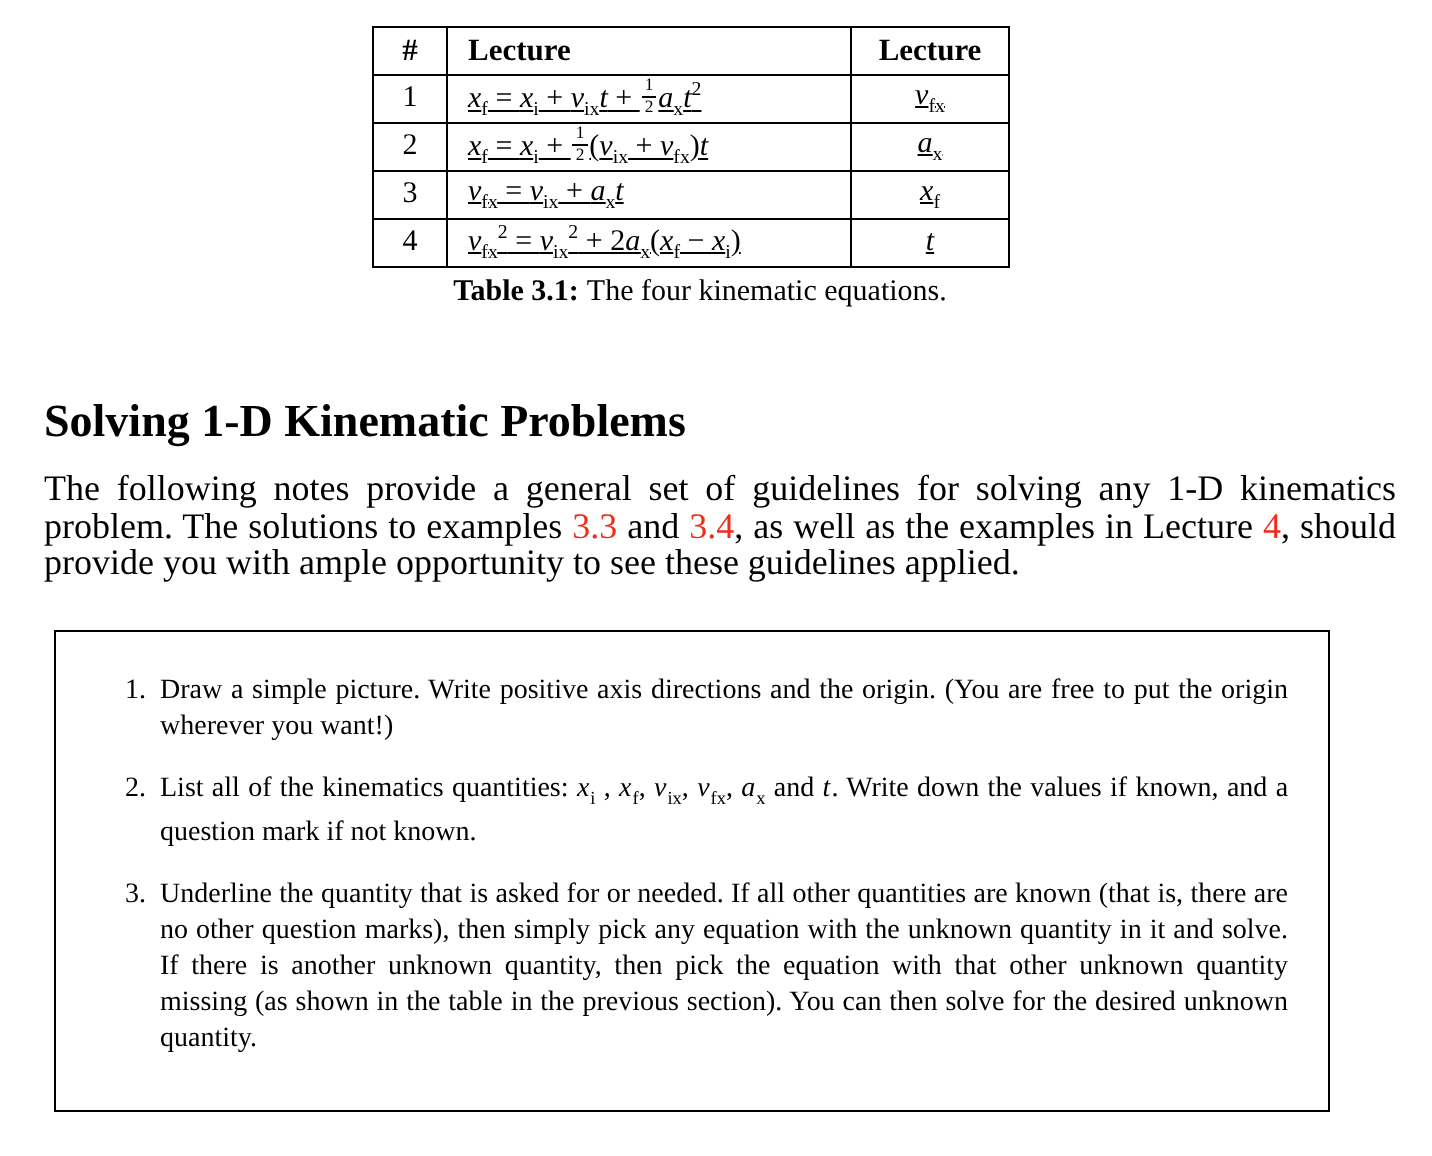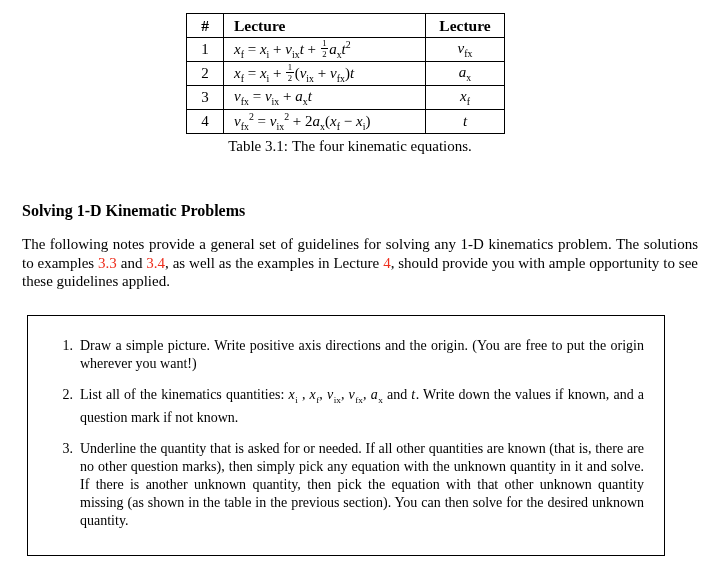--- a/index.html
+++ b/index.html
@@ -10,35 +10,35 @@
   
   .table-block{position:absolute;left:186px;top:13px;}
   table.kin{border-collapse:collapse;border:1.5px solid #000;}
   table.kin th,table.kin td{
     border:1px solid #000;height:23px;padding:0;font-size:15px;vertical-align:middle;
   }
   table.kin th{font-weight:bold;font-size:15.5px;}
   .c-num{width:36px;text-align:center;}
   .c-eq{width:191px;text-align:left;padding-left:10px !important;}
   .c-miss{width:78px;text-align:center;}
-  td.c-eq,td.c-miss{font-size:15px;}
+  td.c-eq,td.c-miss{font-size:15px;text-decoration:underline;}
   sub{font-size:0.66em;}
   sup{font-size:0.66em;}
   .frac{display:inline-block;vertical-align:-0.32em;text-align:center;
         font-size:0.58em;line-height:1.05;margin:0 1px;font-style:normal;}
   .frac .t{display:block;border-bottom:1px solid #000;padding:0 1.5px 0.5px;}
   .frac .b{display:block;padding-top:0.5px;}
   
   .caption{position:absolute;left:0;top:138px;width:700px;text-align:center;font-size:15px;}
-  .cap-label{font-weight:normal;}
+  .cap-label{font-weight:bold;}
   .cap-text{margin-left:4px;}
   
-  h2.sec{position:absolute;left:22px;top:200px;margin:0;font-size:16px;font-weight:bold;line-height:22px;}
+  h2.sec{position:absolute;left:22px;top:200px;margin:0;font-size:23px;font-weight:bold;line-height:22px;}
   p.intro{position:absolute;left:22px;top:235px;width:676px;margin:0;
-          font-size:15px;line-height:18.5px;text-align:justify;}
+          font-size:18px;line-height:18.5px;text-align:justify;}
   .ref{text-decoration:none;cursor:pointer;}
   
   .guide-box{position:absolute;left:27px;top:315px;width:638px;height:241px;
              border:1.5px solid #000;box-sizing:border-box;padding:21px 20px 0 27px;}
   .g-item{display:flex;margin-bottom:13px;font-size:14px;line-height:18px;}
   .g-num{width:18px;text-align:right;flex:none;}
   .g-text{margin-left:7px;flex:1;text-align:justify;}
   .g-text i{margin-right:0.5px;}
 </style>
 </head>

